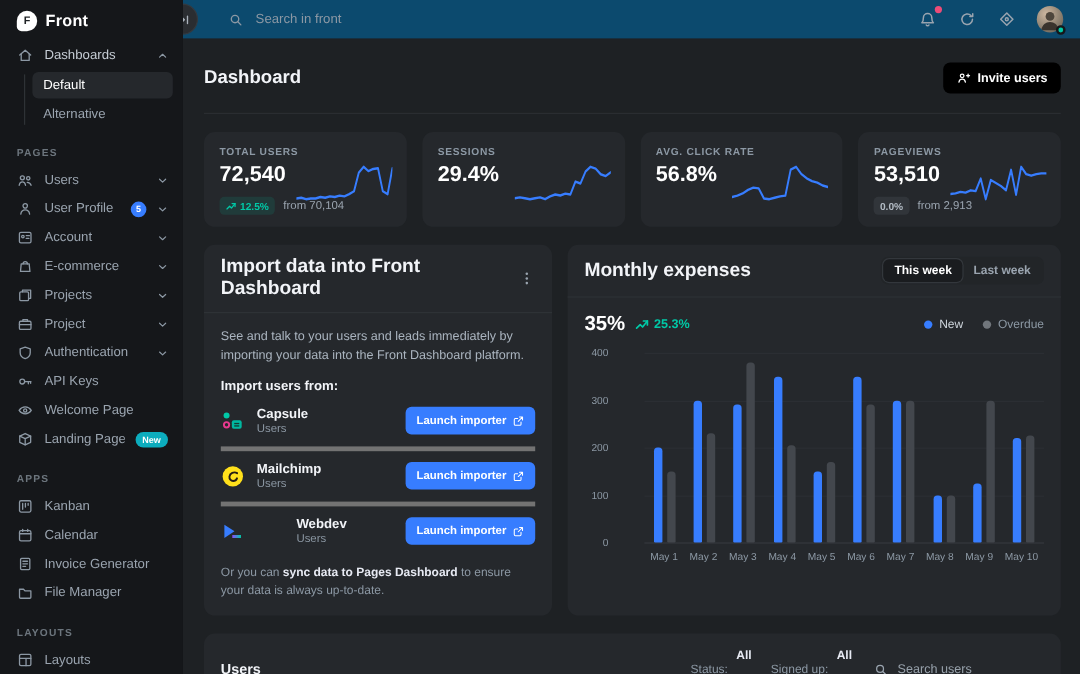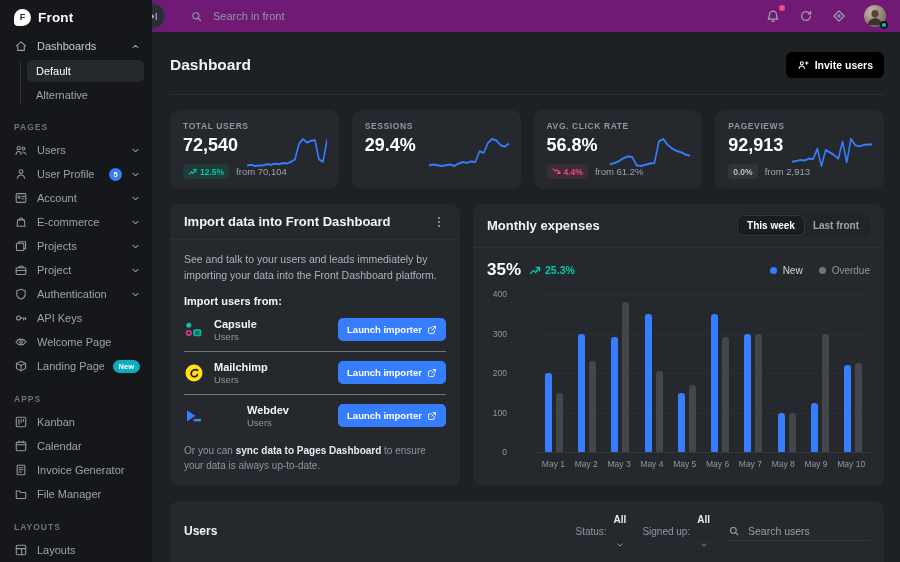--- a/index.html
+++ b/index.html
@@ -2,21 +2,21 @@
 <html><head>
 <meta charset="utf-8">
 <style>
   * { margin:0; padding:0; box-sizing:border-box; }
   html,body { width:900px; height:562px; overflow:hidden; background:#1e2124;
     font-family:"Liberation Sans", sans-serif; color:#e7eaf3; }
   svg { display:block; }
 
   
   .sidebar { position:fixed; left:0; top:0; width:152px; height:562px; background:#15171a; z-index:5; }
-  .topnav  { position:fixed; left:152px; top:0; right:0; height:32px; background:#701a75;
+  .topnav  { position:fixed; left:152px; top:0; right:0; height:32px; background:#0c4a6e;
              display:flex; align-items:center; padding:0 14px; z-index:4; }
   .content { position:absolute; left:152px; top:32px; right:0; bottom:0; padding:14px 16px 0 18px; overflow:hidden; }
 
   
   .brand { height:34px; display:flex; align-items:center; gap:7px; padding:0 14px; }
   .brand-mark { width:17px; height:17px; background:#fff; border-radius:50% 50% 50% 4px;
     display:flex; align-items:center; justify-content:center; font-size:9px; font-weight:bold; color:#1e2124; }
   .brand-name { font-size:13.5px; font-weight:bold; color:#fff; letter-spacing:.2px; }
 
   .side-heading { font-size:8.5px; font-weight:bold; letter-spacing:1px; color:#6c757d;
@@ -66,21 +66,21 @@
   .page-title { font-size:15.5px; font-weight:bold; color:#f2f4f8; }
   .btn-primary { display:flex; align-items:flex-start; gap:6px; background:#000000; color:#fff;
     border:none; font-size:10.5px; font-weight:600; padding:7px 11px; border-radius:6px;
     cursor:pointer; font-family:inherit; }
   .btn-primary svg { width:12px; height:12px; }
 
   
   .card { background:#25282c; border-radius:9px; }
   .card-head { display:flex; align-items:center; justify-content:space-between;
     padding:10px 14px; border-bottom:1px solid #2e3236; }
-  .card-title { font-size:13px; font-weight:bold; color:#f2f4f8; }
+  .card-title { font-size:16px; font-weight:bold; color:#f2f4f8; }
 
   
   .stats { display:grid; grid-template-columns:repeat(4,1fr); gap:13px; margin-bottom:15px; }
   .stat-card { position:relative; padding:11px 13px 10px; }
   .stat-label { font-size:8.5px; font-weight:bold; letter-spacing:.6px; color:#8c98a4; text-transform:uppercase; }
   .stat-value { font-size:18px; font-weight:bold; color:#fff; margin-top:4px; }
   .stat-spark { position:absolute; right:12px; top:24px; width:80px; height:34px; }
   .stat-foot { display:flex; align-items:center; gap:7px; margin-top:8px; }
   .badge { display:flex; align-items:center; gap:3px; font-size:8.5px; font-weight:bold;
     padding:2.5px 5px; border-radius:4px; }
@@ -92,21 +92,21 @@
 
   
   .mid { display:grid; grid-template-columns:290px 1fr; gap:13px; margin-bottom:15px; align-items:stretch; }
 
   
   .kebab-btn { width:14px; height:14px; color:#9aa4af; cursor:pointer; }
   .kebab-btn svg { width:14px; height:14px; }
   .import-body { padding:11px 14px 12px; }
   .import-desc { font-size:10.5px; line-height:1.55; color:#aab4bf; }
   .import-sub  { font-size:11px; font-weight:bold; color:#f2f4f8; margin:11px 0 2px; }
-  .import-row { display:flex; align-items:center; gap:10px; padding:9px 0; border-bottom:1px solid #737373; }
+  .import-row { display:flex; align-items:center; gap:10px; padding:9px 0; border-bottom:4px solid #737373; }
   .import-row:last-of-type { border-bottom:none;gap:43px; }
   .imp-logo { width:20px; height:20px; flex:none; }
   .imp-logo svg { width:20px; height:20px; }
   .imp-text { flex:1; }
   .imp-name { font-size:11px; font-weight:bold; color:#f2f4f8; }
   .imp-sub  { font-size:9.5px; color:#8c98a4; margin-top:1px; }
   .btn-launch { display:flex; align-items:center; gap:5px; background:#377dff; color:#fff; border:none;
     font-size:9.5px; font-weight:600; padding:6px 9px; border-radius:5px; cursor:pointer; font-family:inherit; }
   .btn-launch svg { width:10px; height:10px; }
   .import-foot { font-size:10px; line-height:1.55; color:#8c98a4; margin-top:6px; }
@@ -466,33 +466,24 @@
         </div>
       </article>
       <article class="card stat-card">
         <div class="stat-label">Avg. click rate</div>
         <div class="stat-value">56.8%</div>
         <div class="stat-spark">
           <svg viewBox="0 0 100 34" preserveAspectRatio="none" style="width:100%;height:100%">
     <polyline points="0.0,30.2 5.6,29.0 11.1,27.2 16.7,24.2 22.2,22.4 27.8,23.0 33.3,31.4 38.9,32.0 44.4,30.8 50.0,29.6 55.6,29.0 61.1,7.4 66.7,5.0 72.2,11.0 77.8,14.6 83.3,17.0 88.9,18.2 94.4,20.6 100.0,21.8" fill="none" stroke="#377dff" stroke-width="2" stroke-linejoin="round" stroke-linecap="round"></polyline>
           </svg>
         </div>
-        <div class="stat-foot">
-          <span class="badge down"><span>
-              <svg viewBox="0 0 12 12" fill="none" stroke="currentColor" stroke-width="1.4" stroke-linecap="round" stroke-linejoin="round">
-                <path d="M1.5 2.5 4.5 5.5 6.5 3.5 10.5 8.5"></path>
-                <path d="M7.2 8.5h3.3V5.2"></path>
-              </svg>
-            </span>4.4%</span>
-          <span class="stat-from">from 61.2%</span>
-        </div>
       </article>
       <article class="card stat-card">
         <div class="stat-label">Pageviews</div>
-        <div class="stat-value">92,913</div>
+        <div class="stat-value">53,510</div>
         <div class="stat-spark">
           <svg viewBox="0 0 100 34" preserveAspectRatio="none" style="width:100%;height:100%">
     <polyline points="0.0,27.7 5.3,27.1 10.5,25.9 15.8,26.5 21.1,24.6 26.3,25.3 31.6,14.8 36.8,32.0 42.1,16.0 47.4,18.5 52.6,21.0 57.9,24.6 63.2,7.5 68.4,28.3 73.7,5.0 78.9,11.1 84.2,12.4 89.5,11.1 94.7,10.5 100.0,10.5" fill="none" stroke="#377dff" stroke-width="2" stroke-linejoin="round" stroke-linecap="round"></polyline>
           </svg>
         </div>
         <div class="stat-foot">
           <span class="badge neutral">0.0%</span>
           <span class="stat-from">from 2,913</span>
         </div>
       </article>
@@ -590,21 +581,21 @@
           </div>
         <p class="import-foot"><span>Or you can </span><b>sync data to Pages Dashboard</b><span> to ensure your data is always up-to-date.</span></p>
       </div>
     </article>
 
     <article class="card">
       <div class="card-head">
         <span class="card-title">Monthly expenses</span>
         <div class="seg" id="week-toggle">
             <button class="active">This week</button>
-            <button>Last front</button>
+            <button>Last week</button>
           </div>
       </div>
       <div class="exp-body">
         <div class="exp-top">
           <span class="exp-percent">35%</span>
           <span class="exp-delta">
             <span id="ic-exp-up">
                 <svg viewBox="0 0 12 12" fill="none" stroke="currentColor" stroke-width="1.4" stroke-linecap="round" stroke-linejoin="round">
                   <path d="M1.5 9.5 4.5 6.5 6.5 8.5 10.5 3.5"></path>
                   <path d="M7.2 3.5h3.3V6.8"></path>

